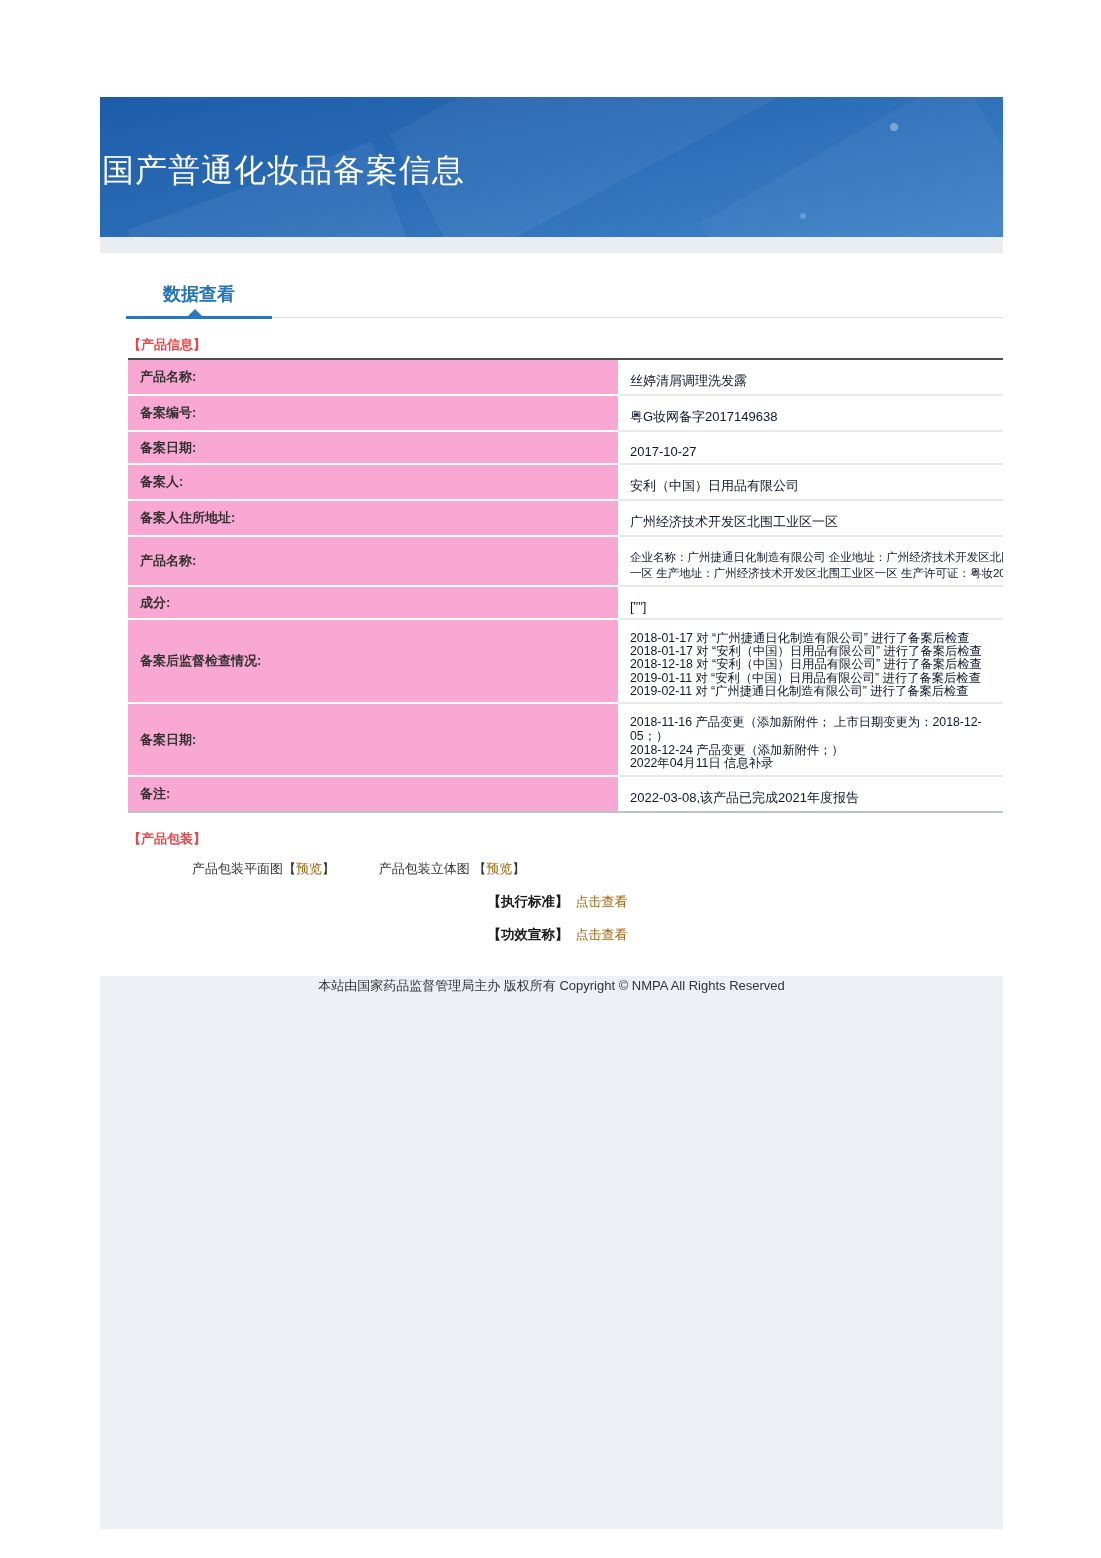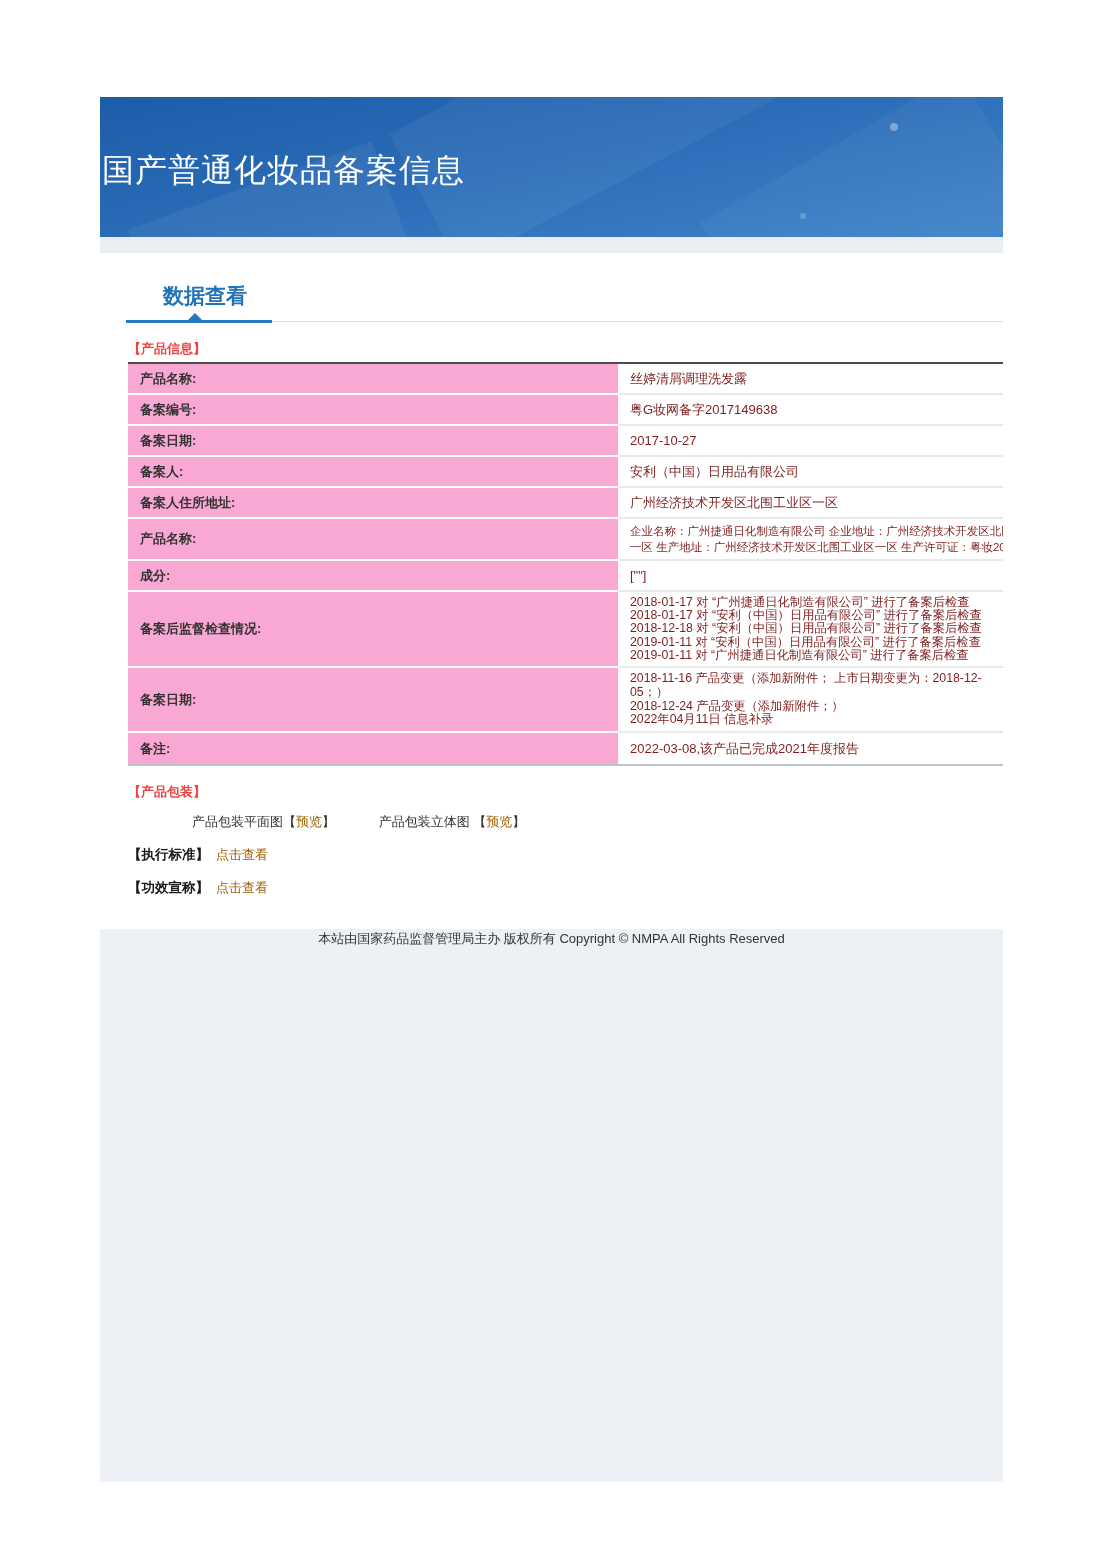--- a/index.html
+++ b/index.html
@@ -29,21 +29,21 @@
   .banner-title {
     position:relative; padding:56px 2px 0 2px;
     font-size:32px; line-height:1.1; color:#ffffff; letter-spacing:1px;
   }
 
   
   .sub-strip { height:16px; background:#eaeef3; }
 
   
   .tab-area { margin-top:29px; }
-  .tab-label { margin-left:63px; font-size:21px; font-weight:bold; color:#2273b8; }
+  .tab-label { margin-left:63px; font-size:18px; font-weight:bold; color:#2273b8; }
   .tab-rule { position:relative; margin:10px 0 0 26px; width:877px; height:3px; }
   .tab-rule .blue-seg { position:absolute; left:0; top:0; width:146px; height:3px; background:#2878bd; }
   .tab-rule .gray-seg { position:absolute; left:146px; right:0; top:1px; height:1px; background:#dcdcdc; }
   .tab-rule .tri { position:absolute; left:62px; top:-7px; width:0; height:0;
     border-left:7px solid transparent; border-right:7px solid transparent;
     border-bottom:7px solid #2878bd; }
 
   
   .sec-heading { margin:17px 0 4px 28px; font-size:13px; font-weight:bold; color:#ef4444; }
 
@@ -54,37 +54,37 @@
   }
   .row { display:flex; }
   .row .lbl {
     width:490px; min-height:31px; background:#f9a8d4;
     font-size:13px; font-weight:bold; color:#333;
     padding-left:12px; display:flex; align-items:center;
     border-bottom:2px solid #fdfdfd;
   }
   .row .val {
     flex:1; min-height:31px; background:#ffffff;
-    font-size:13px; color:#7f1d1d;
-    padding:4px 0 4px 12px; display:flex; flex-direction:column; justify-content:center;
+    font-size:13px; color:#0f172a;
+    padding:12px 0 4px 12px; display:flex; flex-direction:column; justify-content:center;
     border-bottom:2px solid #e9e9e9; overflow:hidden;
   }
   .row:last-child .lbl, .row:last-child .val { border-bottom:none; }
   .val .line { white-space:nowrap; overflow:hidden; width:100%; }
   .val-clip .line { font-size:11.5px; line-height:16px; }
   .val-dense { padding-top:2px; padding-bottom:2px; }
   .val-dense .line { font-size:12.3px; line-height:13.2px; }
   .val-hist .line { font-size:12.3px; line-height:13.8px; }
 
   
   .pack-line { margin:12px 0 0 92px; font-size:13px; color:#333; }
   .pack-item { display:inline-block; }
   .pack-item + .pack-item { margin-left:40px; }
   .blue-link { color:#a16207; text-decoration:none; cursor:pointer; }
-  .std-line { margin:15px 0 0 28px; font-size:13.5px; }
+  .std-line { margin:15px 0 0 12px; font-size:13.5px;text-align:center; }
   .std-line .head { font-weight:bold; color:#1a1a1a; }
   .std-line .blue-link { margin-left:7px; font-size:13px; font-weight:normal; }
 
   
   .footer-block { margin-top:32px; height:553px; background:#edf1f5; text-align:center; }
   .footer-text { padding-top:1px; font-size:13px; color:#333; }
 </style>
 </head>
 <body>
 
@@ -151,21 +151,21 @@
       <div class="val">[""]</div>
     </div>
 
     <div class="row">
       <div class="lbl">备案后监督检查情况:</div>
       <div class="val val-dense">
         <div class="line">2018-01-17 对 “广州捷通日化制造有限公司” 进行了备案后检查</div>
         <div class="line">2018-01-17 对 “安利（中国）日用品有限公司” 进行了备案后检查</div>
         <div class="line">2018-12-18 对 “安利（中国）日用品有限公司” 进行了备案后检查</div>
         <div class="line">2019-01-11 对 “安利（中国）日用品有限公司” 进行了备案后检查</div>
-        <div class="line">2019-01-11 对 “广州捷通日化制造有限公司” 进行了备案后检查</div>
+        <div class="line">2019-02-11 对 “广州捷通日化制造有限公司” 进行了备案后检查</div>
       </div>
     </div>
 
     <div class="row">
       <div class="lbl">备案日期:</div>
       <div class="val val-hist">
         <div class="line">2018-11-16 产品变更（添加新附件； 上市日期变更为：2018-12-</div>
         <div class="line">05；）</div>
         <div class="line">2018-12-24 产品变更（添加新附件；）</div>
         <div class="line">2022年04月11日 信息补录</div>

